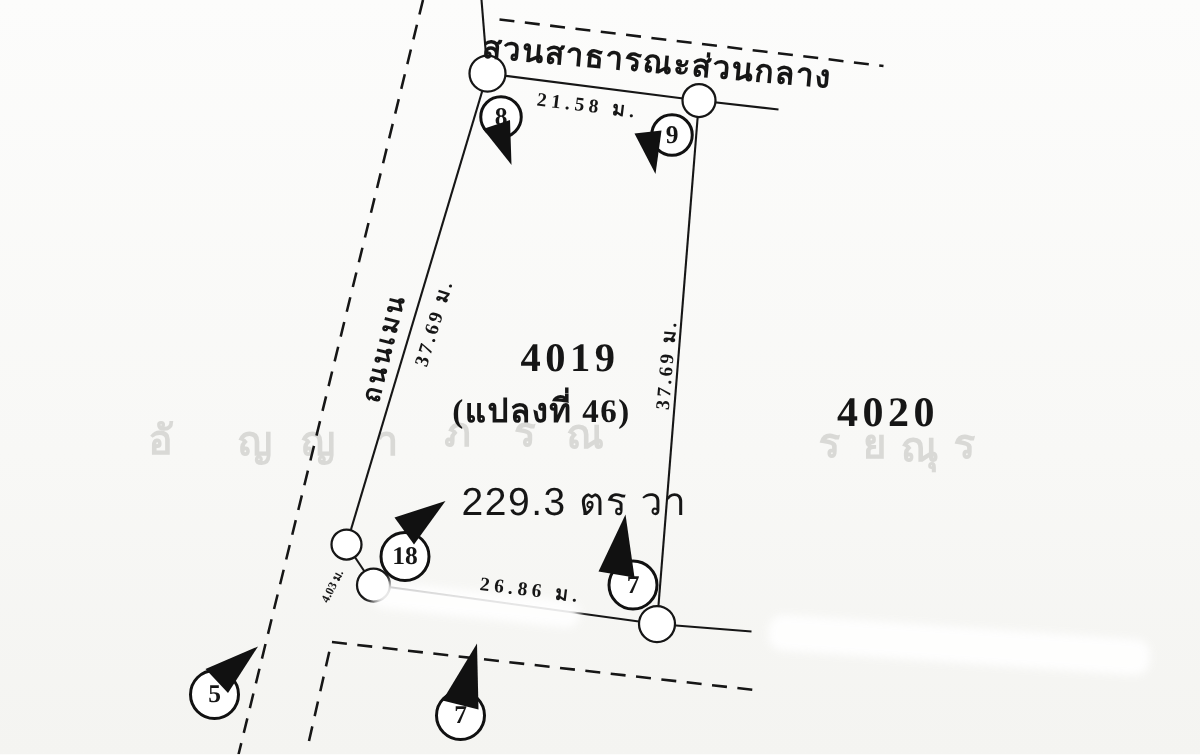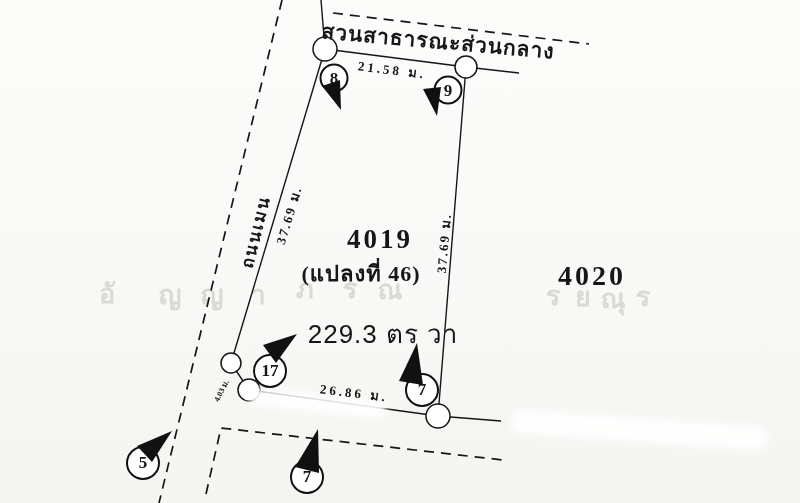--- a/index.html
+++ b/index.html
@@ -112,21 +112,21 @@
 
   <div class="lbl plotnum" style="left:380px;top:239px;">4019</div>
   <div class="lbl plotparcel" style="left:361px;top:274px;">(แปลงที่ 46)</div>
   <div class="lbl plotarea" style="left:367px;top:334px;margin-left:16px;">229.3 ตร วา</div>
 
   <div class="lbl adjnum" style="left:592px;top:248px;">4020</div>
 
   <div class="marker sm" style="left:334px;top:78px;">8</div>
   <div class="marker sm" style="left:448px;top:90px;">9</div>
   <div class="marker lg" style="left:422px;top:390px;">7</div>
-  <div class="marker lg" style="left:270px;top:371px;">17</div>
+  <div class="marker lg" style="left:270px;top:371px;">18</div>
   <div class="marker lg" style="left:143px;top:463px;">5</div>
   <div class="marker lg" style="left:307px;top:477px;">7</div>
 
   <svg class="layer" width="800" height="503" viewBox="0 0 800 503">
     <polygon points="341,110 322,86 340,80" fill="#111"></polygon>
     <polygon points="437,116 423,89 441,87" fill="#111"></polygon>
     <polygon points="417,343 399,381 423,385" fill="#111"></polygon>
     <polygon points="297,334 263,345 276,363" fill="#111"></polygon>
     <polygon points="172,431 137,446 152,462" fill="#111"></polygon>
     <polygon points="318,429 295,467 319,473" fill="#111"></polygon>

